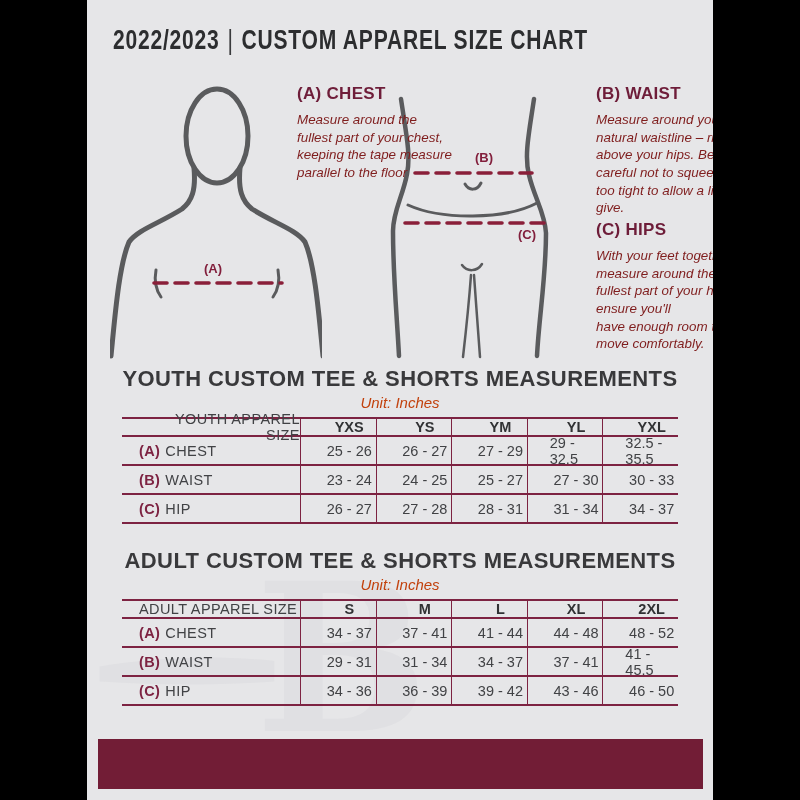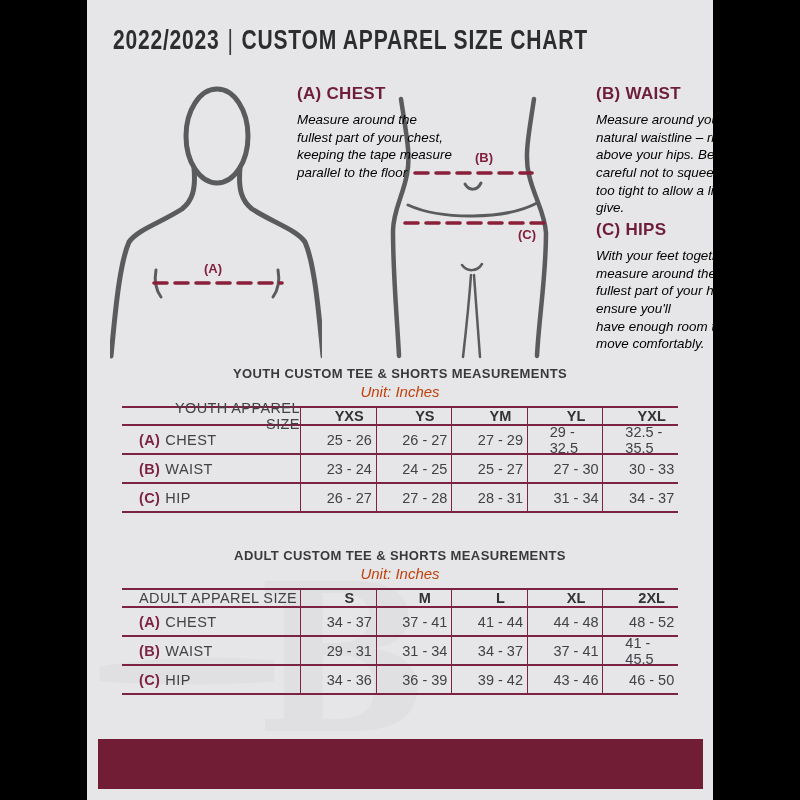--- a/index.html
+++ b/index.html
@@ -8,26 +8,26 @@
 
   
   .hdr{position:absolute;left:0;top:0;width:626px;height:80px;display:flex;align-items:center;justify-content:space-between;padding:0 26px;box-sizing:border-box;}
   .hdr-title{display:inline-block;transform:scaleX(0.78);transform-origin:left center;white-space:nowrap;font-weight:800;font-size:27px;letter-spacing:1px;color:#2c2d2f;}
   .hdr-title .sep{font-weight:400;color:#3a3b3d;padding:0 10px;}
 
   
   .figs{position:absolute;left:0;top:80px;width:626px;height:286px;}
   .fig-svg{position:absolute;}
   .guide-head{font-weight:800;font-size:17px;color:#6e1d39;letter-spacing:.3px;margin:0 0 7px 0;}
-  .guide-body{font-style:italic;font-size:13.4px;line-height:1.32;color:#000000;margin:0;white-space:pre-line;}
+  .guide-body{font-style:italic;font-size:13.4px;line-height:1.32;color:#7f1d1d;margin:0;white-space:pre-line;}
   .guide-block{position:absolute;margin-left:39px;}
   .marker{position:absolute;font-weight:800;font-size:13px;color:#821f3c;}
 
   
-  .tbl-title{text-align:center;font-weight:700;font-size:13px;letter-spacing:.4px;color:#39393b;}
+  .tbl-title{text-align:center;font-weight:700;font-size:22px;letter-spacing:.4px;color:#39393b;}
   .tbl-unit{text-align:center;font-style:italic;font-size:15px;color:#c2410c;margin-top:2px;}
   .size-table{width:556px;margin:6px auto 0 auto;border-bottom:2px solid #7d2342;position:relative;z-index:2;}
   .st-row{display:grid;grid-template-columns:32% 13.6% 13.6% 13.6% 13.6% 13.6%;border-top:2px solid #7d2342;}
   .st-row.hd .st-cell{height:16px;text-align:right;}
   .st-cell{height:27px;display:flex;align-items:center;justify-content:center;font-size:14.5px;color:#414245;padding-left:22px;}
   .st-cell + .st-cell{border-left:1.5px solid #7d2342;}
   .st-label{justify-content:flex-start;padding-left:17px;letter-spacing:.4px;}
   .st-size{font-weight:700;color:#313234;}
   .pfx{font-weight:800;color:#7d2342;margin-right:5px;}
   .sec-youth{position:absolute;left:0;top:366px;width:626px;}

